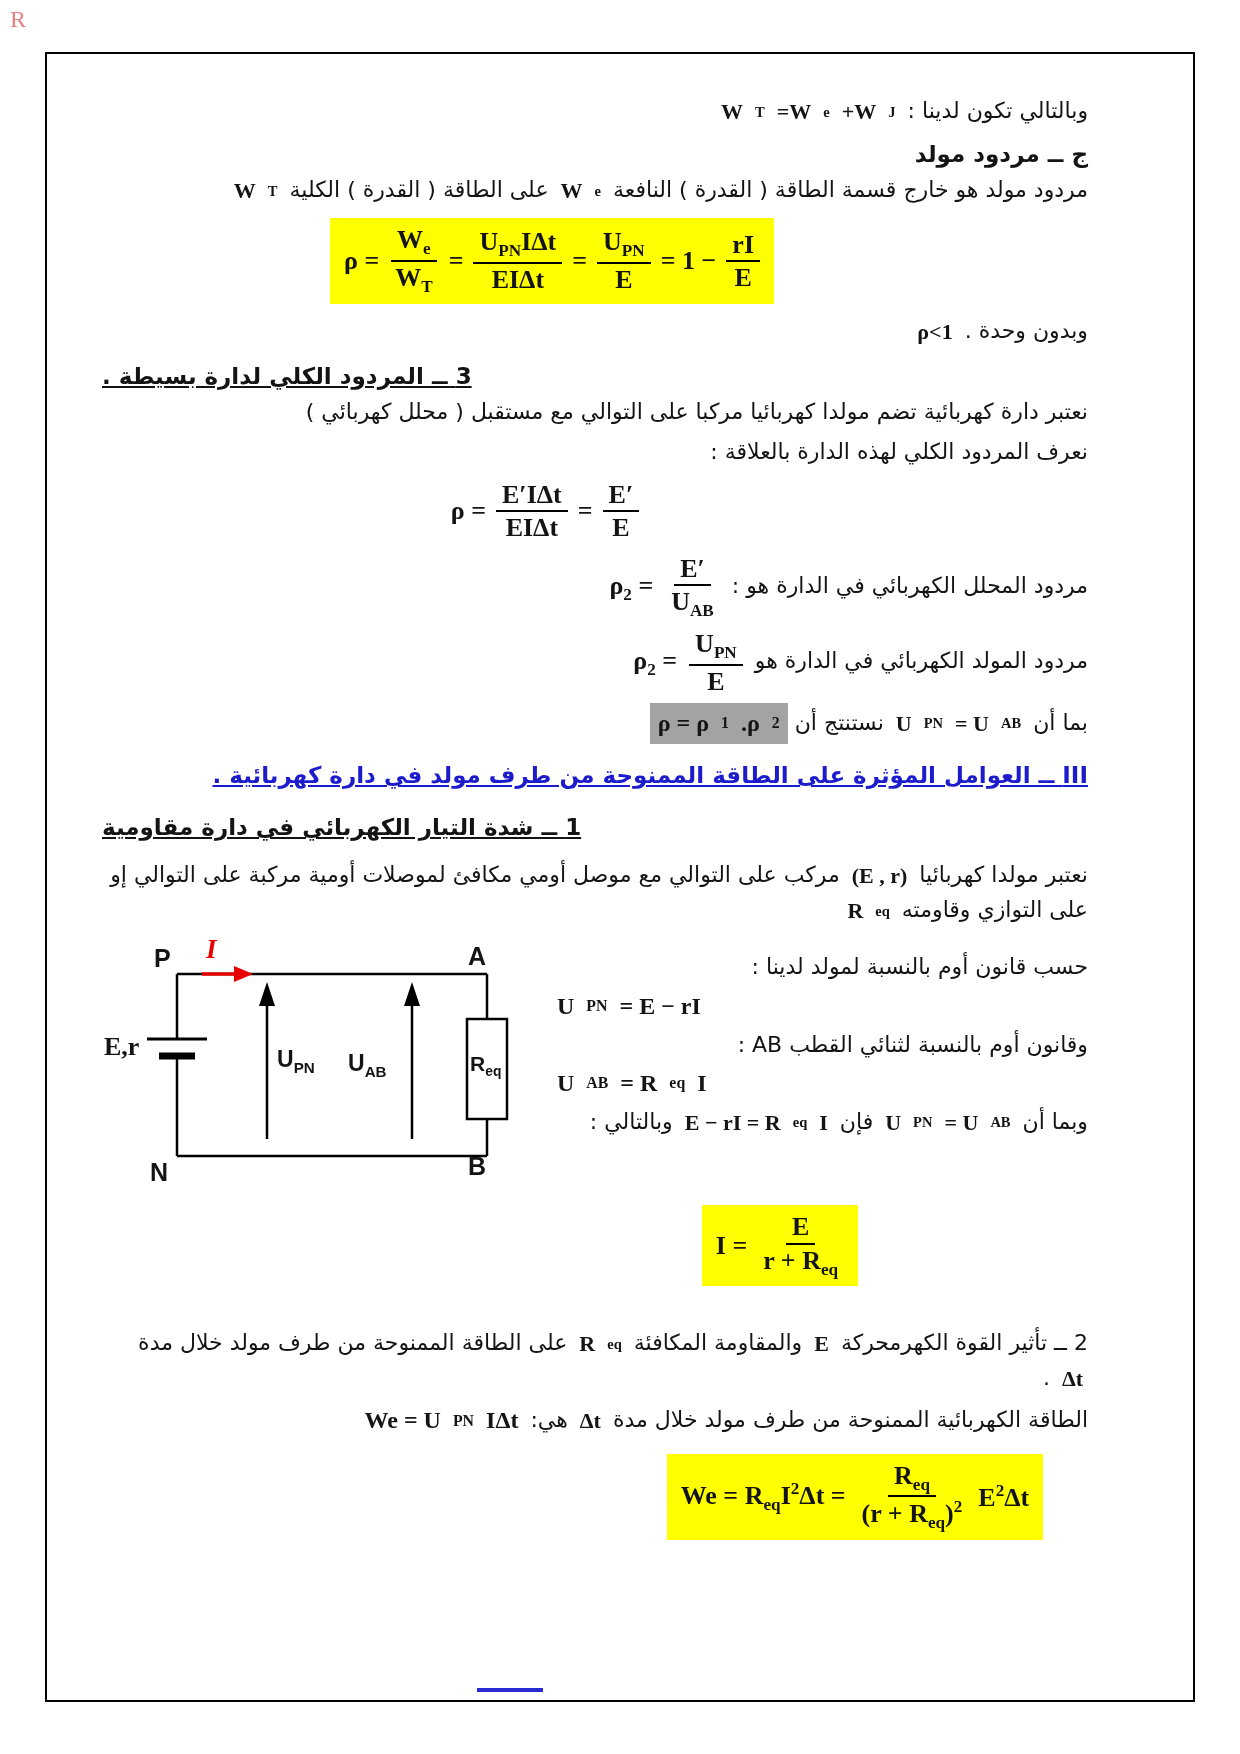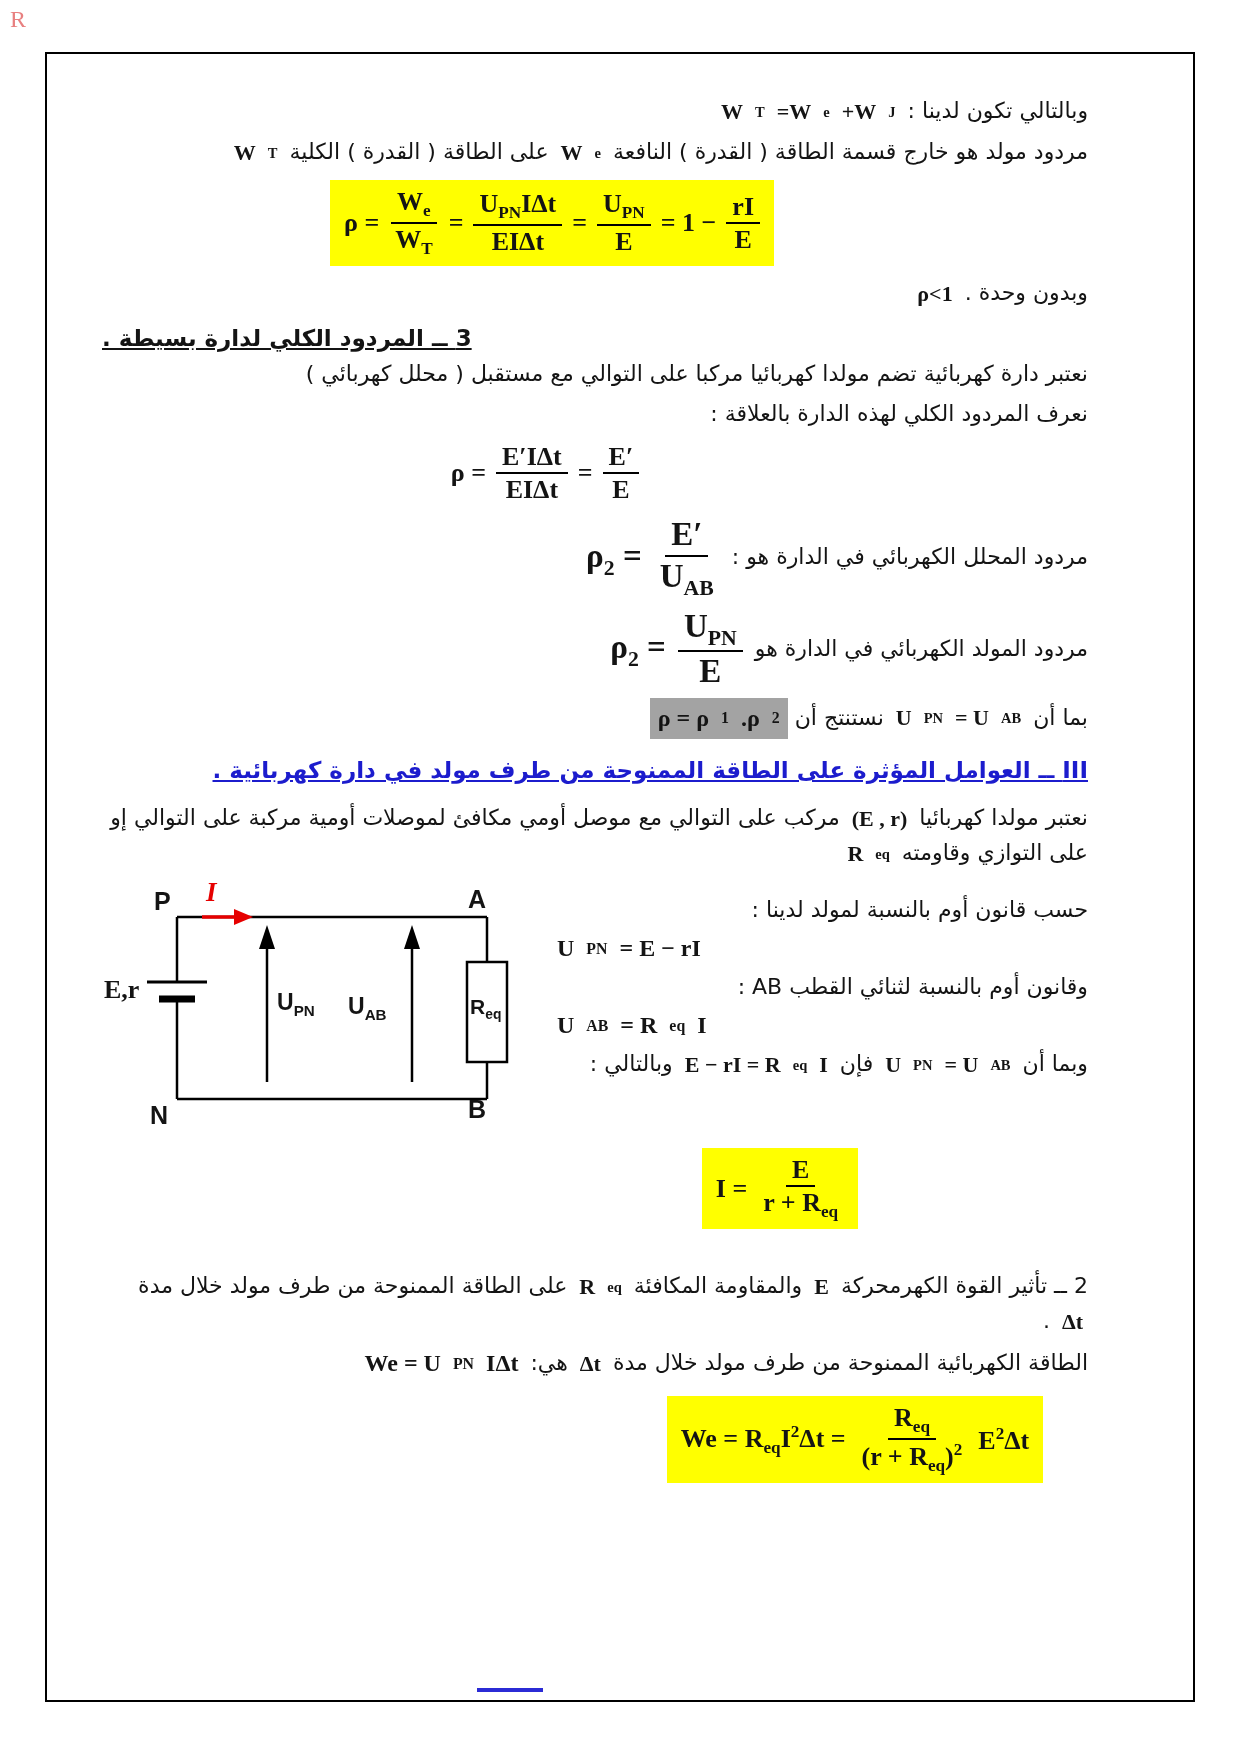--- a/index.html
+++ b/index.html
@@ -21,21 +21,21 @@
     padding:34px 105px 20px 55px;
     direction:rtl;
   }
   .line { margin:6px 0; font-size:22px; line-height:1.55; text-align:right; }
   .fx {
     font-family:"Liberation Serif","DejaVu Serif",serif;
     font-weight:bold; direction:ltr; unicode-bidi:isolate;
     display:inline-flex; align-items:center; gap:12px;
     vertical-align:middle; padding:0 5px;
   }
-  .m22 { font-size:22px; } .m24 { font-size:24px; } .m26 { font-size:33px; }
+  .m22 { font-size:22px; } .m24 { font-size:24px; } .m26 { font-size:26px; }
   sub { font-size:66%; } sup { font-size:66%; }
   .h-bold { font-size:23px; font-weight:bold; margin:12px 0 4px; text-align:right; }
   .h-underline { font-size:23px; font-weight:bold; text-decoration:underline; margin:14px 0 6px; text-align:left; }
   .h-blue { font-size:23px; font-weight:bold; color:#1c1ccd; text-decoration:underline; margin:18px 0 12px; text-align:right; }
   .formula-row { text-align:center; margin:10px 0; position:relative; direction:ltr; }
   .fblock {
     display:inline-flex; align-items:center; gap:10px;
     font-family:"Liberation Serif","DejaVu Serif",serif;
     font-weight:bold; font-size:26px; direction:ltr;
   }
@@ -64,20 +64,21 @@
 
 <div class="watermark">R</div>
 
 <div class="page">
 
   <p class="line" style="padding-left:60px;">
     <span>وبالتالي تكون لدينا :</span>
     <span class="fx m22">W<sub>T</sub>=W<sub>e</sub>+W<sub>J</sub></span>
   </p>
 
+  <h3 class="h-bold">ج ــ مردود مولد</h3>
 
   <p class="line">
     <span>مردود مولد هو خارج قسمة الطاقة ( القدرة ) النافعة</span>
     <span class="fx m22">W<sub>e</sub></span>
     <span>على الطاقة ( القدرة ) الكلية</span>
     <span class="fx m22">W<sub>T</sub></span>
   </p>
 
   <div class="formula-row off-a">
     <span class="fblock hl">
@@ -153,20 +154,21 @@
 
   <p class="line">
     <span>بما أن</span>
     <span class="fx m22">U<sub>PN</sub> = U<sub>AB</sub></span>
     <span>نستنتج أن</span>
     <span class="fx m24 hl-inline">ρ = ρ<sub>1</sub>.ρ<sub>2</sub></span>
   </p>
 
   <h2 class="h-blue">III ــ العوامل المؤثرة على الطاقة الممنوحة من طرف مولد في دارة كهربائية .</h2>
 
+  <h3 class="h-underline" style="margin-top:26px;">1 ــ شدة التيار الكهربائي في دارة مقاومية</h3>
 
   <p class="line" style="margin-top:18px;">
     <span>نعتبر مولدا كهربائيا</span>
     <span class="fx m22">(E , r)</span>
     <span>مركب على التوالي مع موصل أومي مكافئ لموصلات أومية مركبة على التوالي إو على التوازي وقاومته</span>
     <span class="fx m22">R<sub>eq</sub></span>
   </p>
 
   <div class="row">
 

